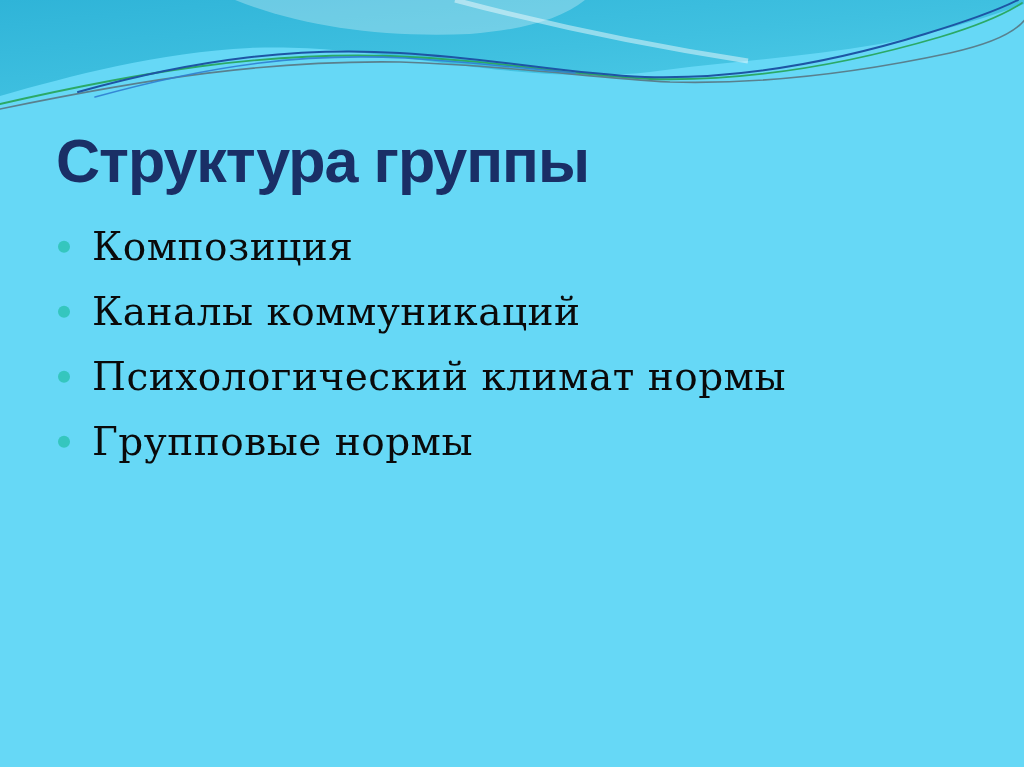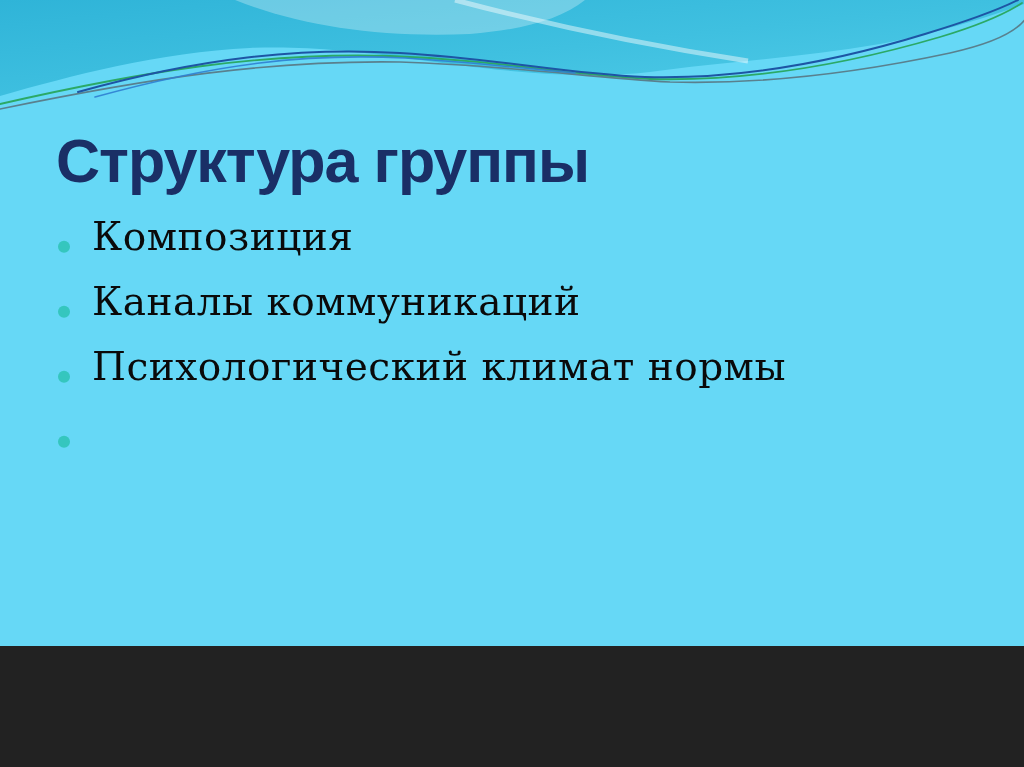--- a/index.html
+++ b/index.html
@@ -1,18 +1,18 @@
 <!DOCTYPE html>
 <html><head>
 <meta charset="utf-8">
 <style>
   html,body{margin:0;padding:0;background:#222;}
   .slide{
     position:relative;
-    width:1024px;height:646px;
+    width:1024px;height:767px;
     background:#66D8F6;
     overflow:hidden;
     font-family:"Liberation Sans",sans-serif;
   }
   .wave-decor{position:absolute;top:0;left:0;display:block;pointer-events:none;}
   .slide-title{
     position:absolute;left:56px;top:126px;margin:0;
     font-family:"Liberation Sans",sans-serif;
     font-weight:bold;
     font-size:61px;
@@ -21,21 +21,21 @@
     white-space:nowrap;
   }
   .bullet-list{
     position:absolute;left:56px;top:214px;margin:0;padding:0;
     list-style:none;
   }
   .bullet-list li{
     position:relative;
     height:65px;
     padding-left:36px;
-    display:flex;align-items:flex-start;
+    display:flex;align-items:center;
     font-family:"DejaVu Serif","Liberation Serif",serif;
     font-size:39px;
     letter-spacing:0.5px;
     color:#0A0A0A;
     white-space:nowrap;
   }
   .bullet-dot{
     position:absolute;left:2px;top:50%;
     transform:translateY(-52%);
     width:12px;height:12px;border-radius:50%;
@@ -89,16 +89,17 @@
     <li>
       <span class="bullet-dot"></span>
       <span>Каналы коммуникаций</span>
     </li>
     <li>
       <span class="bullet-dot"></span>
       <span>Психологический климат нормы</span>
     </li>
     <li>
       <span class="bullet-dot"></span>
+      <span>Групповые нормы</span>
     </li>
   </ul>
 
 </div>
 
 </body></html>

